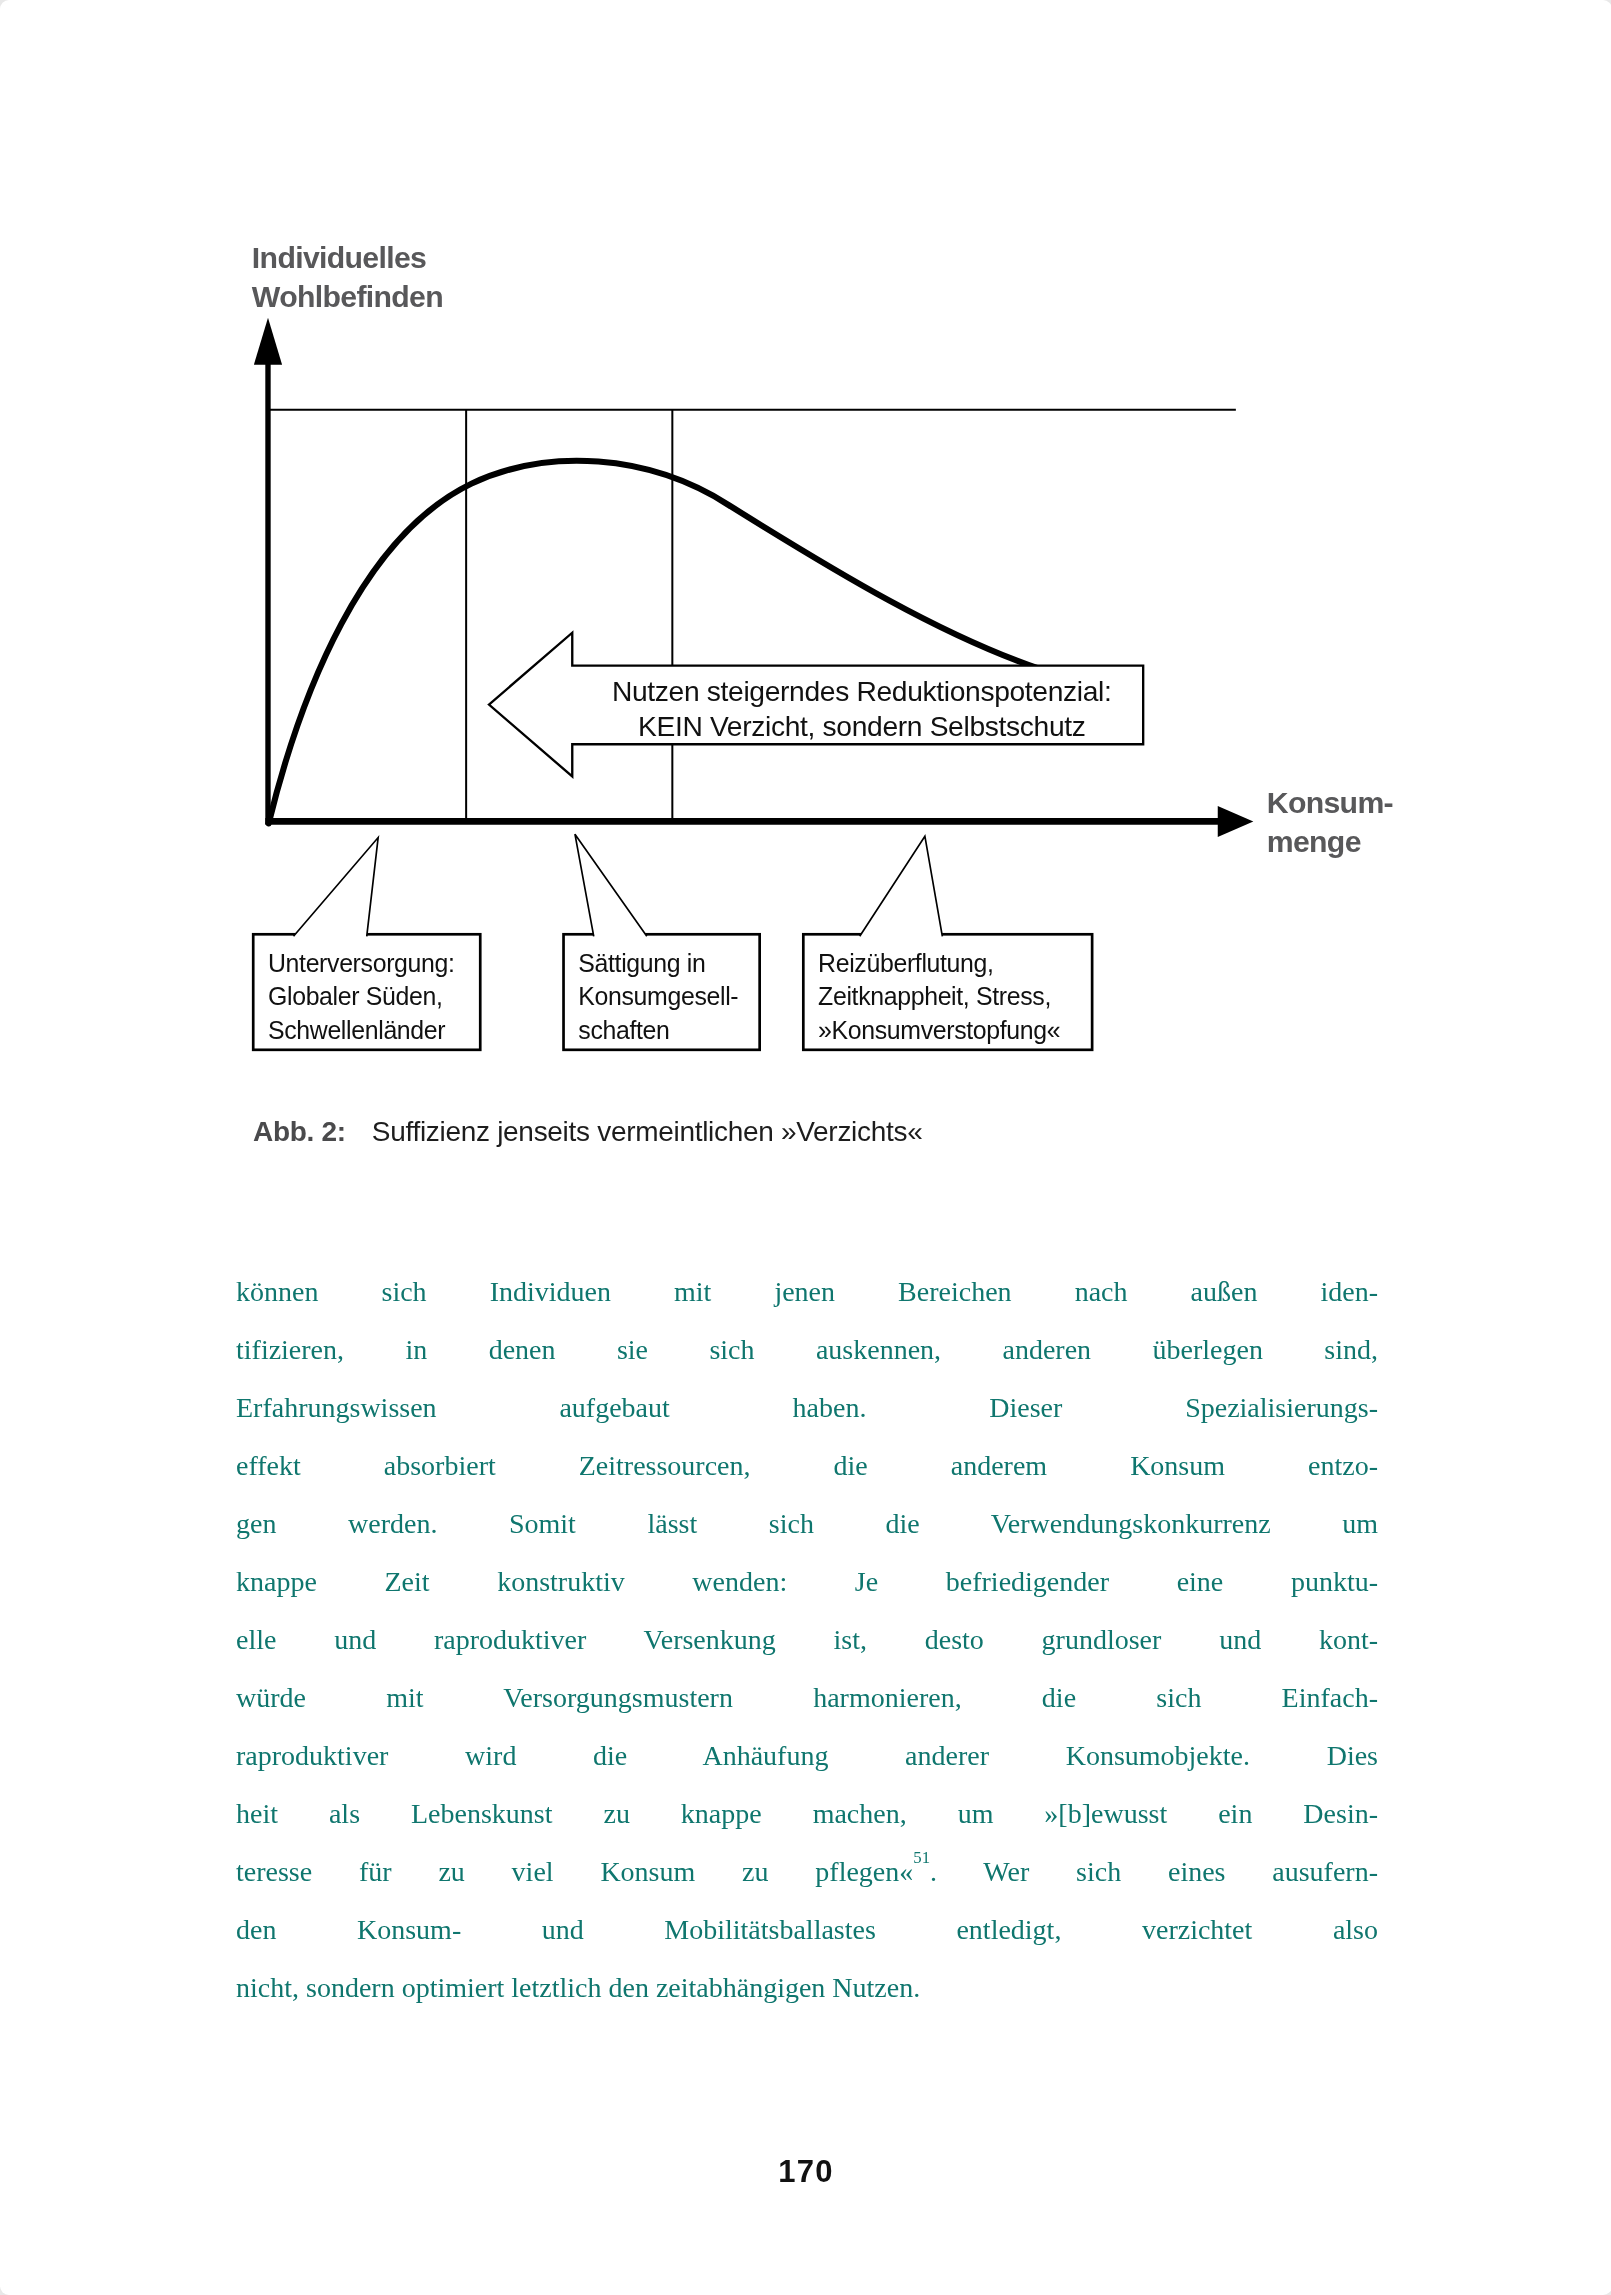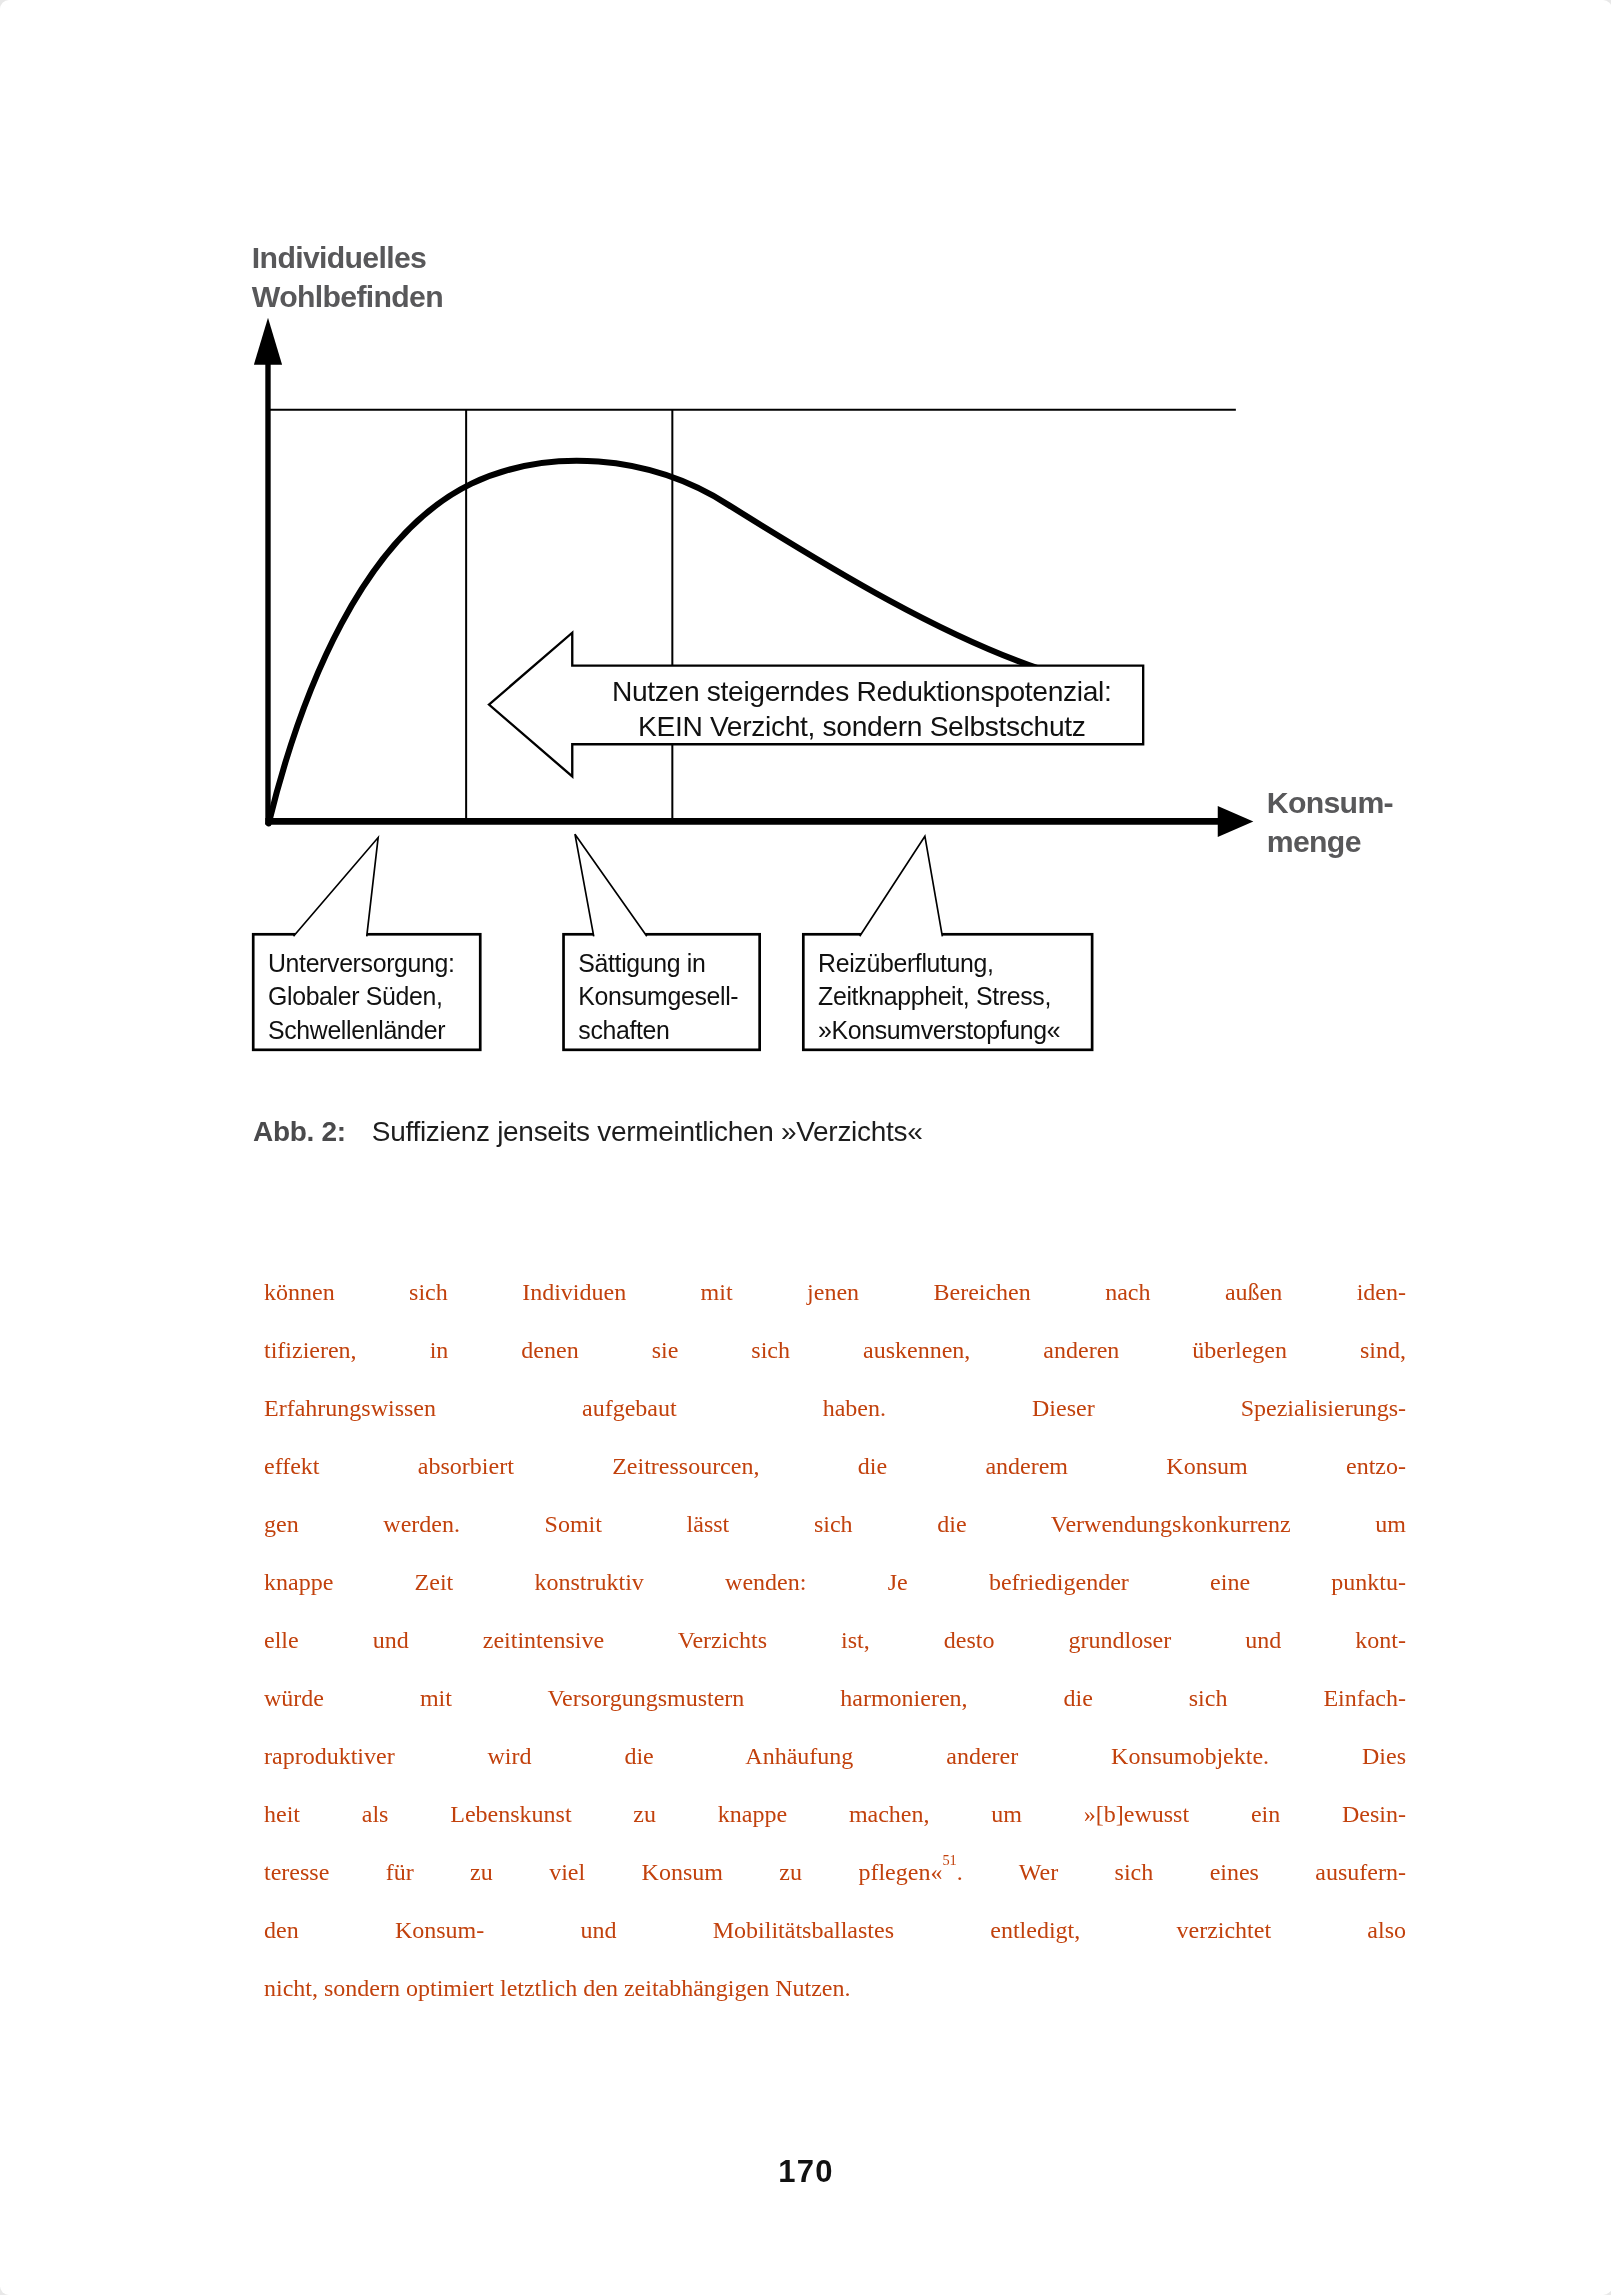--- a/index.html
+++ b/index.html
@@ -9,23 +9,23 @@
   #fig{position:absolute;left:0;top:0;}
   .axlabel{font-family:"Liberation Sans",sans-serif;font-weight:bold;font-size:45px;
            fill:#58585a;letter-spacing:-1px;}
   .figtext{font-family:"Liberation Sans",sans-serif;font-size:37px;fill:#111111;letter-spacing:-0.5px;}
   .arrowtext{font-family:"Liberation Sans",sans-serif;font-size:42px;fill:#111111;
              letter-spacing:-0.5px;text-anchor:middle;}
   
   #caption{position:absolute;left:253px;top:1116px;font-size:28px;letter-spacing:-0.3px;color:#1d1d1d;}
   #caption .cap-label{font-weight:bold;color:#4a4a4c;margin-right:26px;}
   
-  #bodytext{position:absolute;left:264px;top:1263px;width:1142px;
+  #bodytext{position:absolute;left:236px;top:1263px;width:1142px;
             font-family:"Liberation Serif","DejaVu Serif",serif;
-            font-size:24px;color:#c2410c;}
+            font-size:28px;color:#0f766e;}
   .bl{height:58px;line-height:58px;text-align:justify;text-align-last:justify;white-space:normal;}
   .bl.rag{text-align-last:left;}
   .bl.indent{text-indent:62px;}
   .bl sup{font-size:60%;position:relative;top:-0.45em;line-height:0;}
   
   #pagenum{position:absolute;left:0;top:2154px;width:1612px;text-align:center;
            font-weight:bold;font-size:31px;letter-spacing:1.3px;color:#111111;}
 </style>
 </head>
 <body>
@@ -78,21 +78,21 @@
     <span class="cap-label">Abb. 2:</span><span>Suffizienz jenseits vermeintlichen »Verzichts«</span>
   </div>
 
   <div id="bodytext">
     <div class="bl">können sich Individuen mit jenen Bereichen nach außen iden-</div>
     <div class="bl">tifizieren, in denen sie sich auskennen, anderen überlegen sind,</div>
     <div class="bl">Erfahrungswissen aufgebaut haben. Dieser Spezialisierungs-</div>
     <div class="bl">effekt absorbiert Zeitressourcen, die anderem Konsum entzo-</div>
     <div class="bl">gen werden. Somit lässt sich die Verwendungskonkurrenz um</div>
     <div class="bl">knappe Zeit konstruktiv wenden: Je befriedigender eine punktu-</div>
-    <div class="bl">elle und zeitintensive Verzichts ist, desto grundloser und kont-</div>
+    <div class="bl">elle und raproduktiver Versenkung ist, desto grundloser und kont-</div>
     <div class="bl">würde mit Versorgungsmustern harmonieren, die sich Einfach-</div>
     <div class="bl">raproduktiver wird die Anhäufung anderer Konsumobjekte. Dies</div>
     <div class="bl">heit als Lebenskunst zu knappe machen, um »[b]ewusst ein Desin-</div>
     <div class="bl">
       <span>teresse für zu viel Konsum zu pflegen«</span><sup>51</sup><span>. Wer sich eines ausufern-</span>
     </div>
     <div class="bl">den Konsum- und Mobilitätsballastes entledigt, verzichtet also</div>
     <div class="bl rag">nicht, sondern optimiert letztlich den zeitabhängigen Nutzen.</div>
   </div>
 

